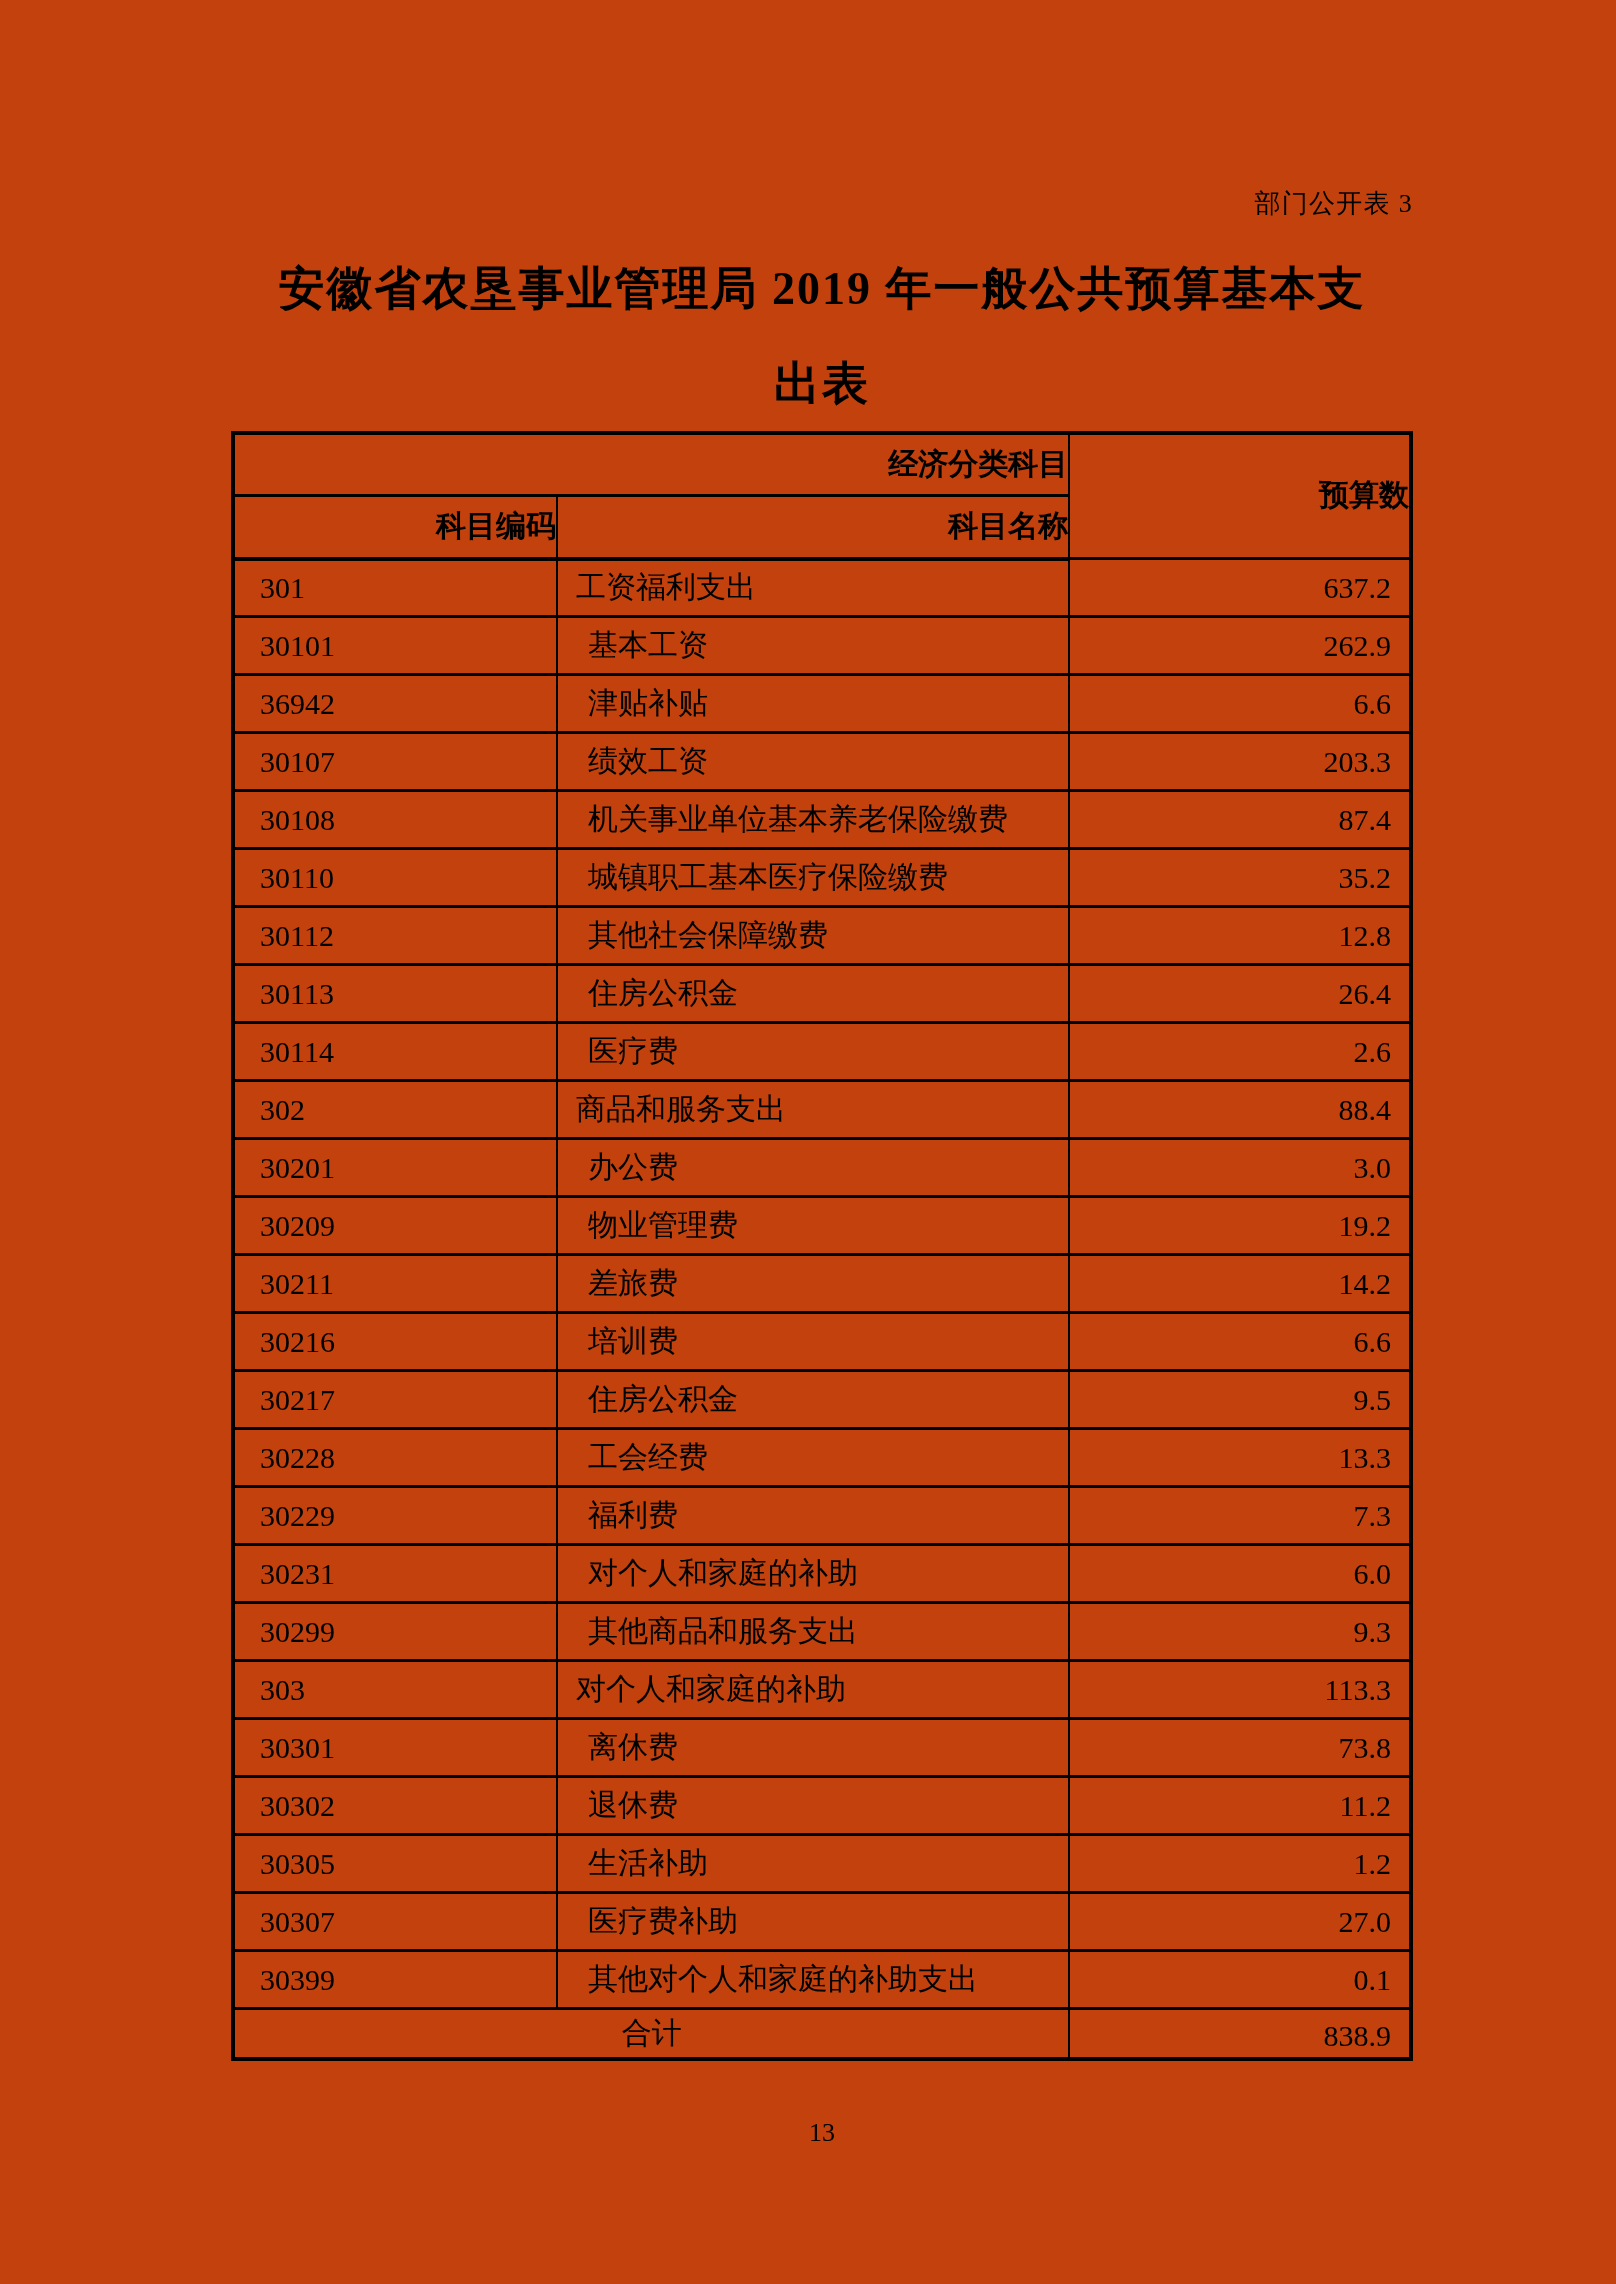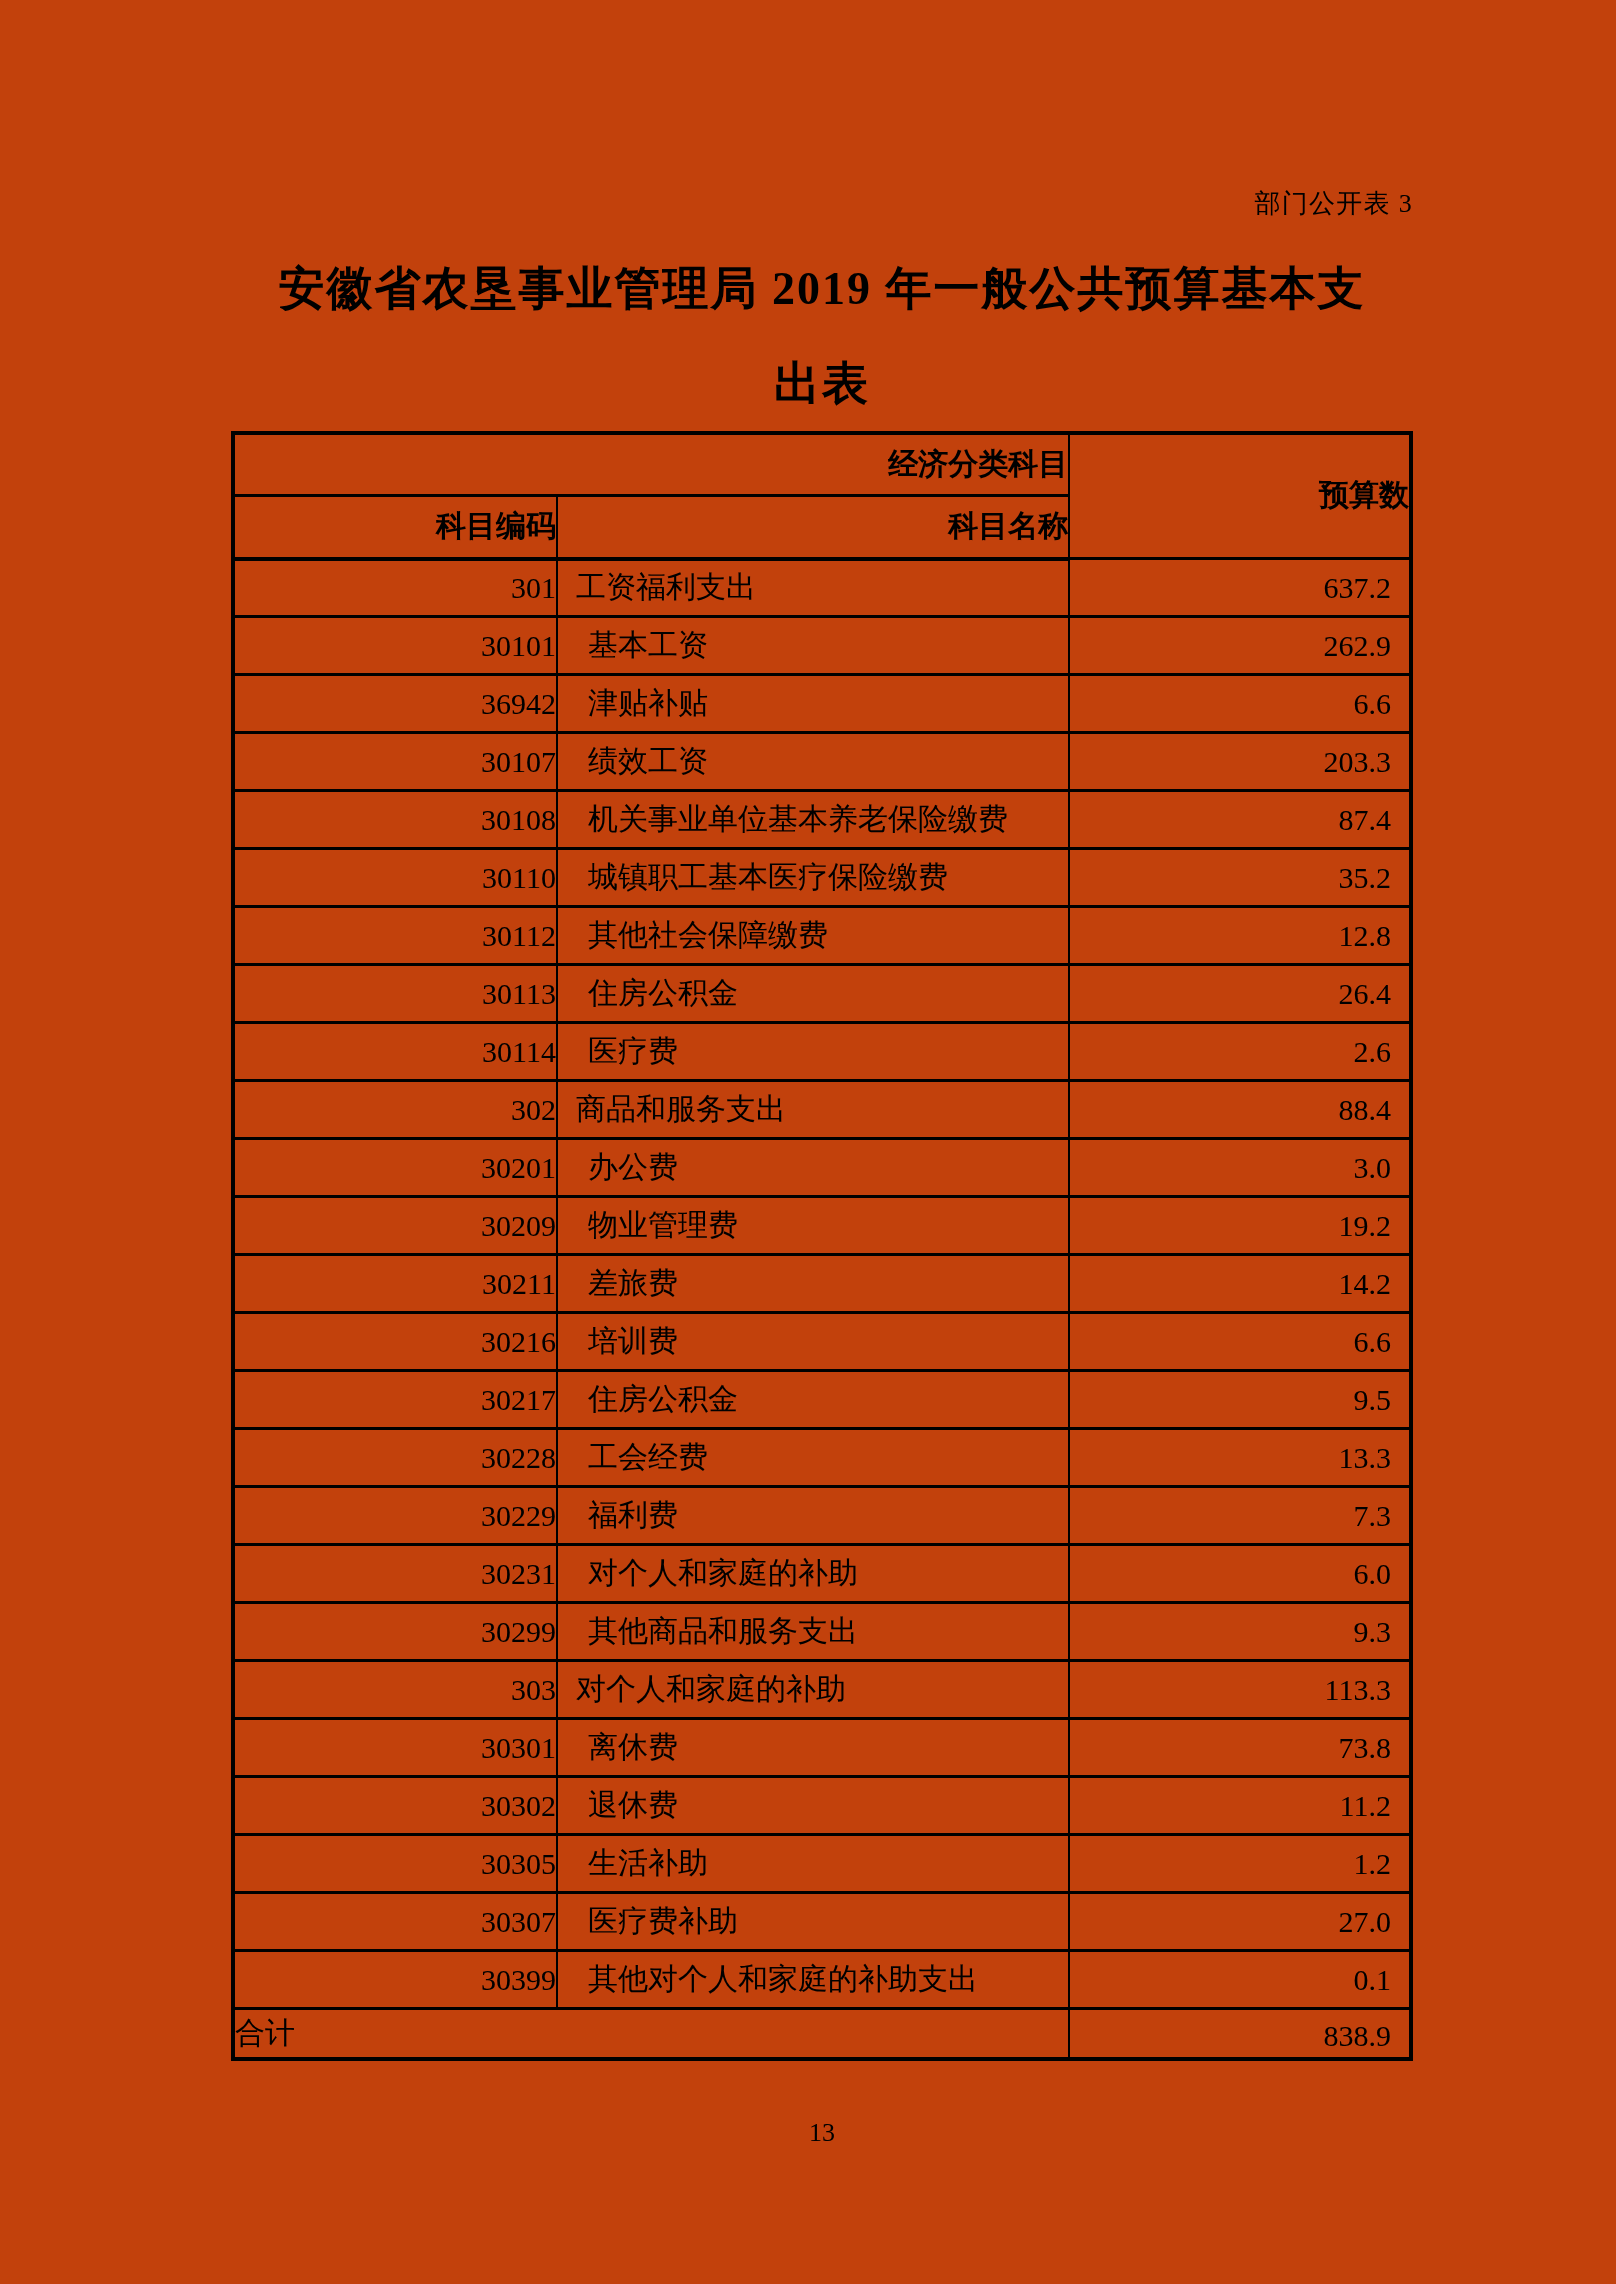--- a/index.html
+++ b/index.html
@@ -54,27 +54,27 @@
     border-bottom-width:3.3px;
     vertical-align:middle;
   }
   thead th {
     font-weight:bold;
     text-align:right;
     height:63px;
   }
   thead tr:last-child th { border-bottom-width:4.6px; }
   tbody td { height:58px; }
-  td.code  { text-align:right; padding-left:25px; }
+  td.code  { text-align:left; padding-left:25px; }
   td.name  { text-align:left; padding-left:18px; }
   td.name.indent { padding-left:30px; }
   td.value { text-align:right; padding-right:18px; }
   tfoot td { height:50px; border-top-width:3.9px; }
   td.total-label {
-    text-align:left;
+    text-align:center;
     vertical-align:middle;
   }
   td.total-value {
     text-align:right;
     padding-right:18px;
     vertical-align:bottom;
     padding-bottom:3.9px;
   }
   .page-number {
     margin-top:57px;

